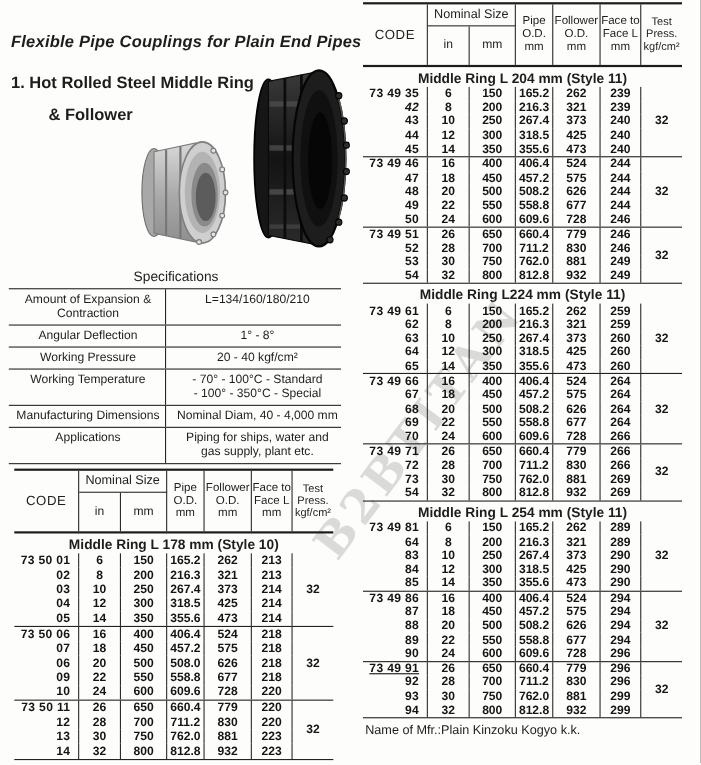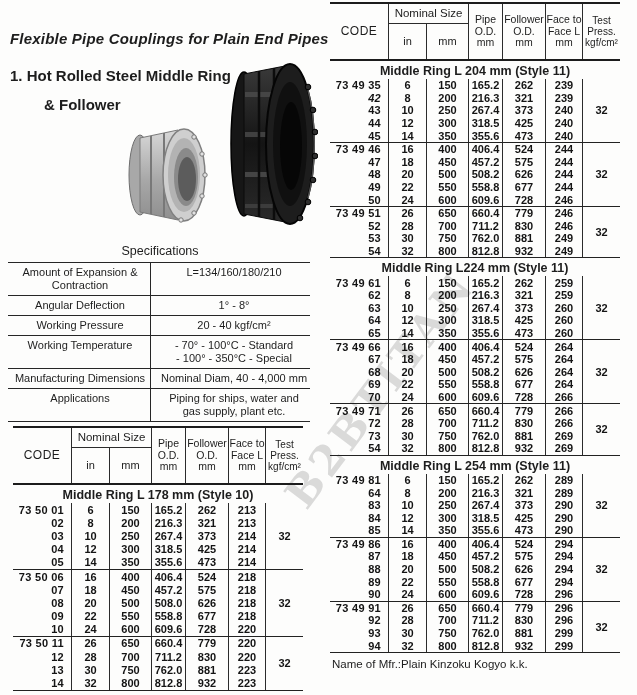--- a/index.html
+++ b/index.html
@@ -217,21 +217,21 @@
           <div class="cell" style="grid-area: 1 / 3;">400</div>
           <div class="cell" style="grid-area: 1 / 4;">406.4</div>
           <div class="cell" style="grid-area: 1 / 5;">524</div>
           <div class="cell" style="grid-area: 1 / 6;">218</div>
           <div class="cell code" style="grid-area: 2 / 1;">07</div>
           <div class="cell" style="grid-area: 2 / 2;">18</div>
           <div class="cell" style="grid-area: 2 / 3;">450</div>
           <div class="cell" style="grid-area: 2 / 4;">457.2</div>
           <div class="cell" style="grid-area: 2 / 5;">575</div>
           <div class="cell" style="grid-area: 2 / 6;">218</div>
-          <div class="cell code" style="grid-area: 3 / 1;">08</div>
+          <div class="cell code" style="grid-area: 3 / 1;">06</div>
           <div class="cell" style="grid-area: 3 / 2;">20</div>
           <div class="cell" style="grid-area: 3 / 3;">500</div>
           <div class="cell" style="grid-area: 3 / 4;">508.0</div>
           <div class="cell" style="grid-area: 3 / 5;">626</div>
           <div class="cell" style="grid-area: 3 / 6;">218</div>
           <div class="cell code" style="grid-area: 4 / 1;">09</div>
           <div class="cell" style="grid-area: 4 / 2;">22</div>
           <div class="cell" style="grid-area: 4 / 3;">550</div>
           <div class="cell" style="grid-area: 4 / 4;">558.8</div>
           <div class="cell" style="grid-area: 4 / 5;">677</div>
@@ -543,21 +543,21 @@
           <div class="cell" style="grid-area: 4 / 6;">294</div>
           <div class="cell code" style="grid-area: 5 / 1;">90</div>
           <div class="cell" style="grid-area: 5 / 2;">24</div>
           <div class="cell" style="grid-area: 5 / 3;">600</div>
           <div class="cell" style="grid-area: 5 / 4;">609.6</div>
           <div class="cell" style="grid-area: 5 / 5;">728</div>
           <div class="cell" style="grid-area: 5 / 6;">296</div>
           <div class="cell test" style="grid-area: 1 / 7 / span 5;">32</div>
         </div>
         <div class="group" style="--rh: 12.6px;">
-          <div class="cell code" style="grid-area: 1 / 1;">73 49 91</div>
+          <div class="cell code" style="grid-area: 1 / 1; text-decoration: underline;">73 49 91</div>
           <div class="cell" style="grid-area: 1 / 2;">26</div>
           <div class="cell" style="grid-area: 1 / 3;">650</div>
           <div class="cell" style="grid-area: 1 / 4;">660.4</div>
           <div class="cell" style="grid-area: 1 / 5;">779</div>
           <div class="cell" style="grid-area: 1 / 6;">296</div>
           <div class="cell code" style="grid-area: 2 / 1;">92</div>
           <div class="cell" style="grid-area: 2 / 2;">28</div>
           <div class="cell" style="grid-area: 2 / 3;">700</div>
           <div class="cell" style="grid-area: 2 / 4;">711.2</div>
           <div class="cell" style="grid-area: 2 / 5;">830</div>

